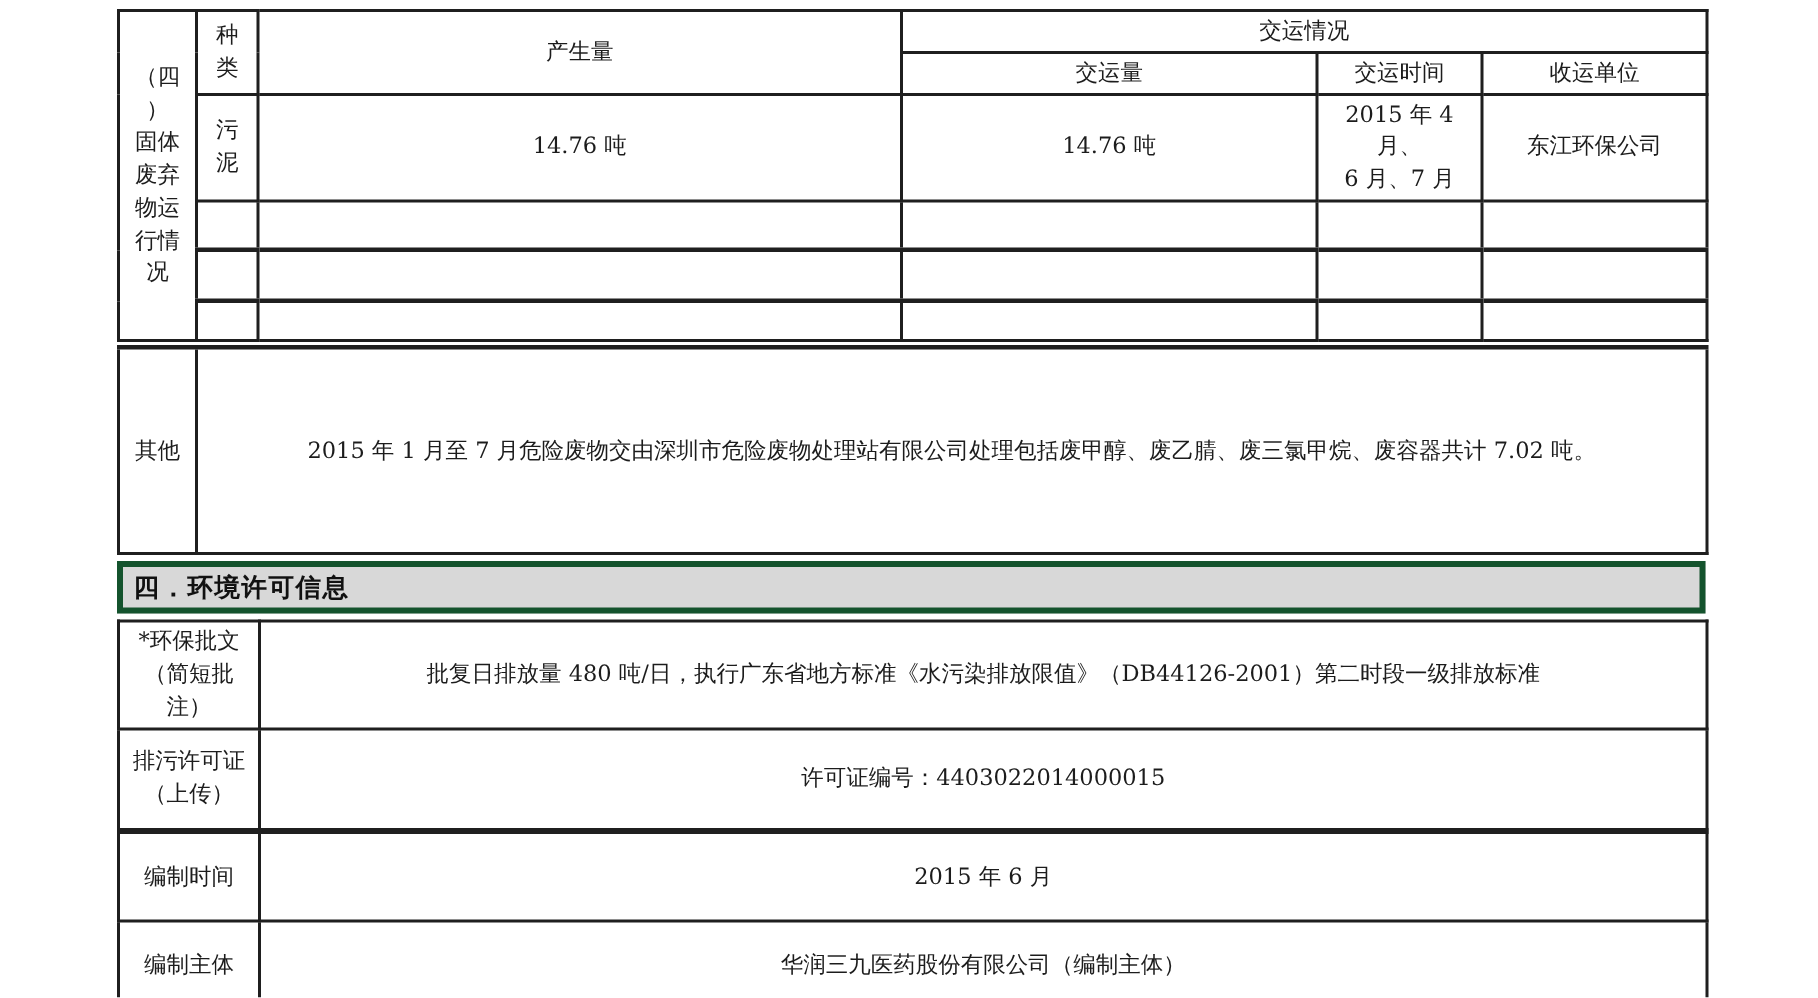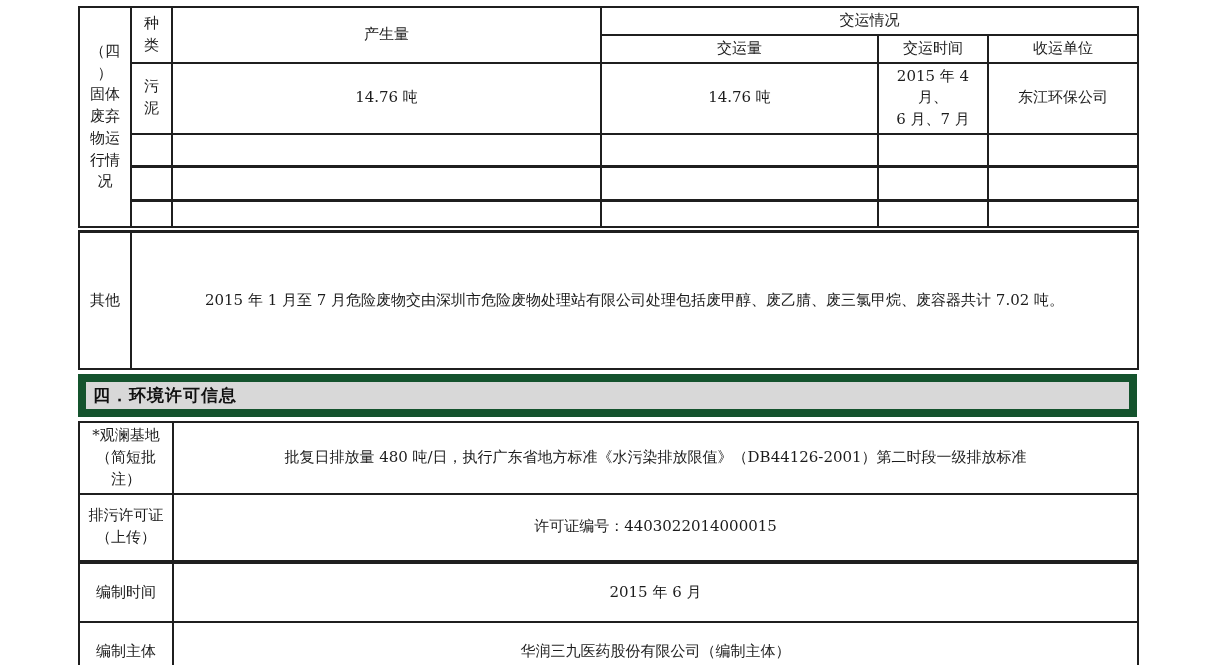--- a/index.html
+++ b/index.html
@@ -17,21 +17,21 @@
   }
   .pre { white-space:pre-line; }
   .label-cell { padding:2px 2px; }
 
   .waste-table tr.sep td { border-top-width:3px; }
   .other-table td { border-top-width:3px; }
   .other-table .other-value { padding:4px 46px; }
 
   .section-bar {
     margin:4px 0; height:27px; background:#d8d8d8;
-    border:8px solid #14532d; display:flex; align-items:center;
+    border:4px solid #14532d; display:flex; align-items:center;
     padding-left:7px; box-sizing:content-box;
     font-family:"DejaVu Sans","Liberation Sans",sans-serif;
     font-weight:bold; font-size:17px; letter-spacing:1px; color:#111;
   }
 
   .kv-table td.value { padding:18px 20px; }
 </style>
 </head>
 <body>
 
@@ -116,21 +116,21 @@
       <span>四．环境许可信息</span>
     </div>
 
     <table class="kv-table">
       <colgroup>
           <col style="width:94px">
           <col style="width:965px">
         </colgroup>
       <tbody>
           <tr style="height:58px">
-        <td class="pre label-cell">*观澜基地
+        <td class="pre label-cell">*环保批文
 （简短批注）</td>
         <td class="value">批复日排放量 480 吨/日，执行广东省地方标准《水污染排放限值》（DB44126-2001）第二时段一级排放标准</td>
       </tr>
       <tr style="height:67px">
         <td class="pre label-cell">排污许可证
 （上传）</td>
         <td class="value">许可证编号：4403022014000015</td>
       </tr>
     </tbody>
       </table>

